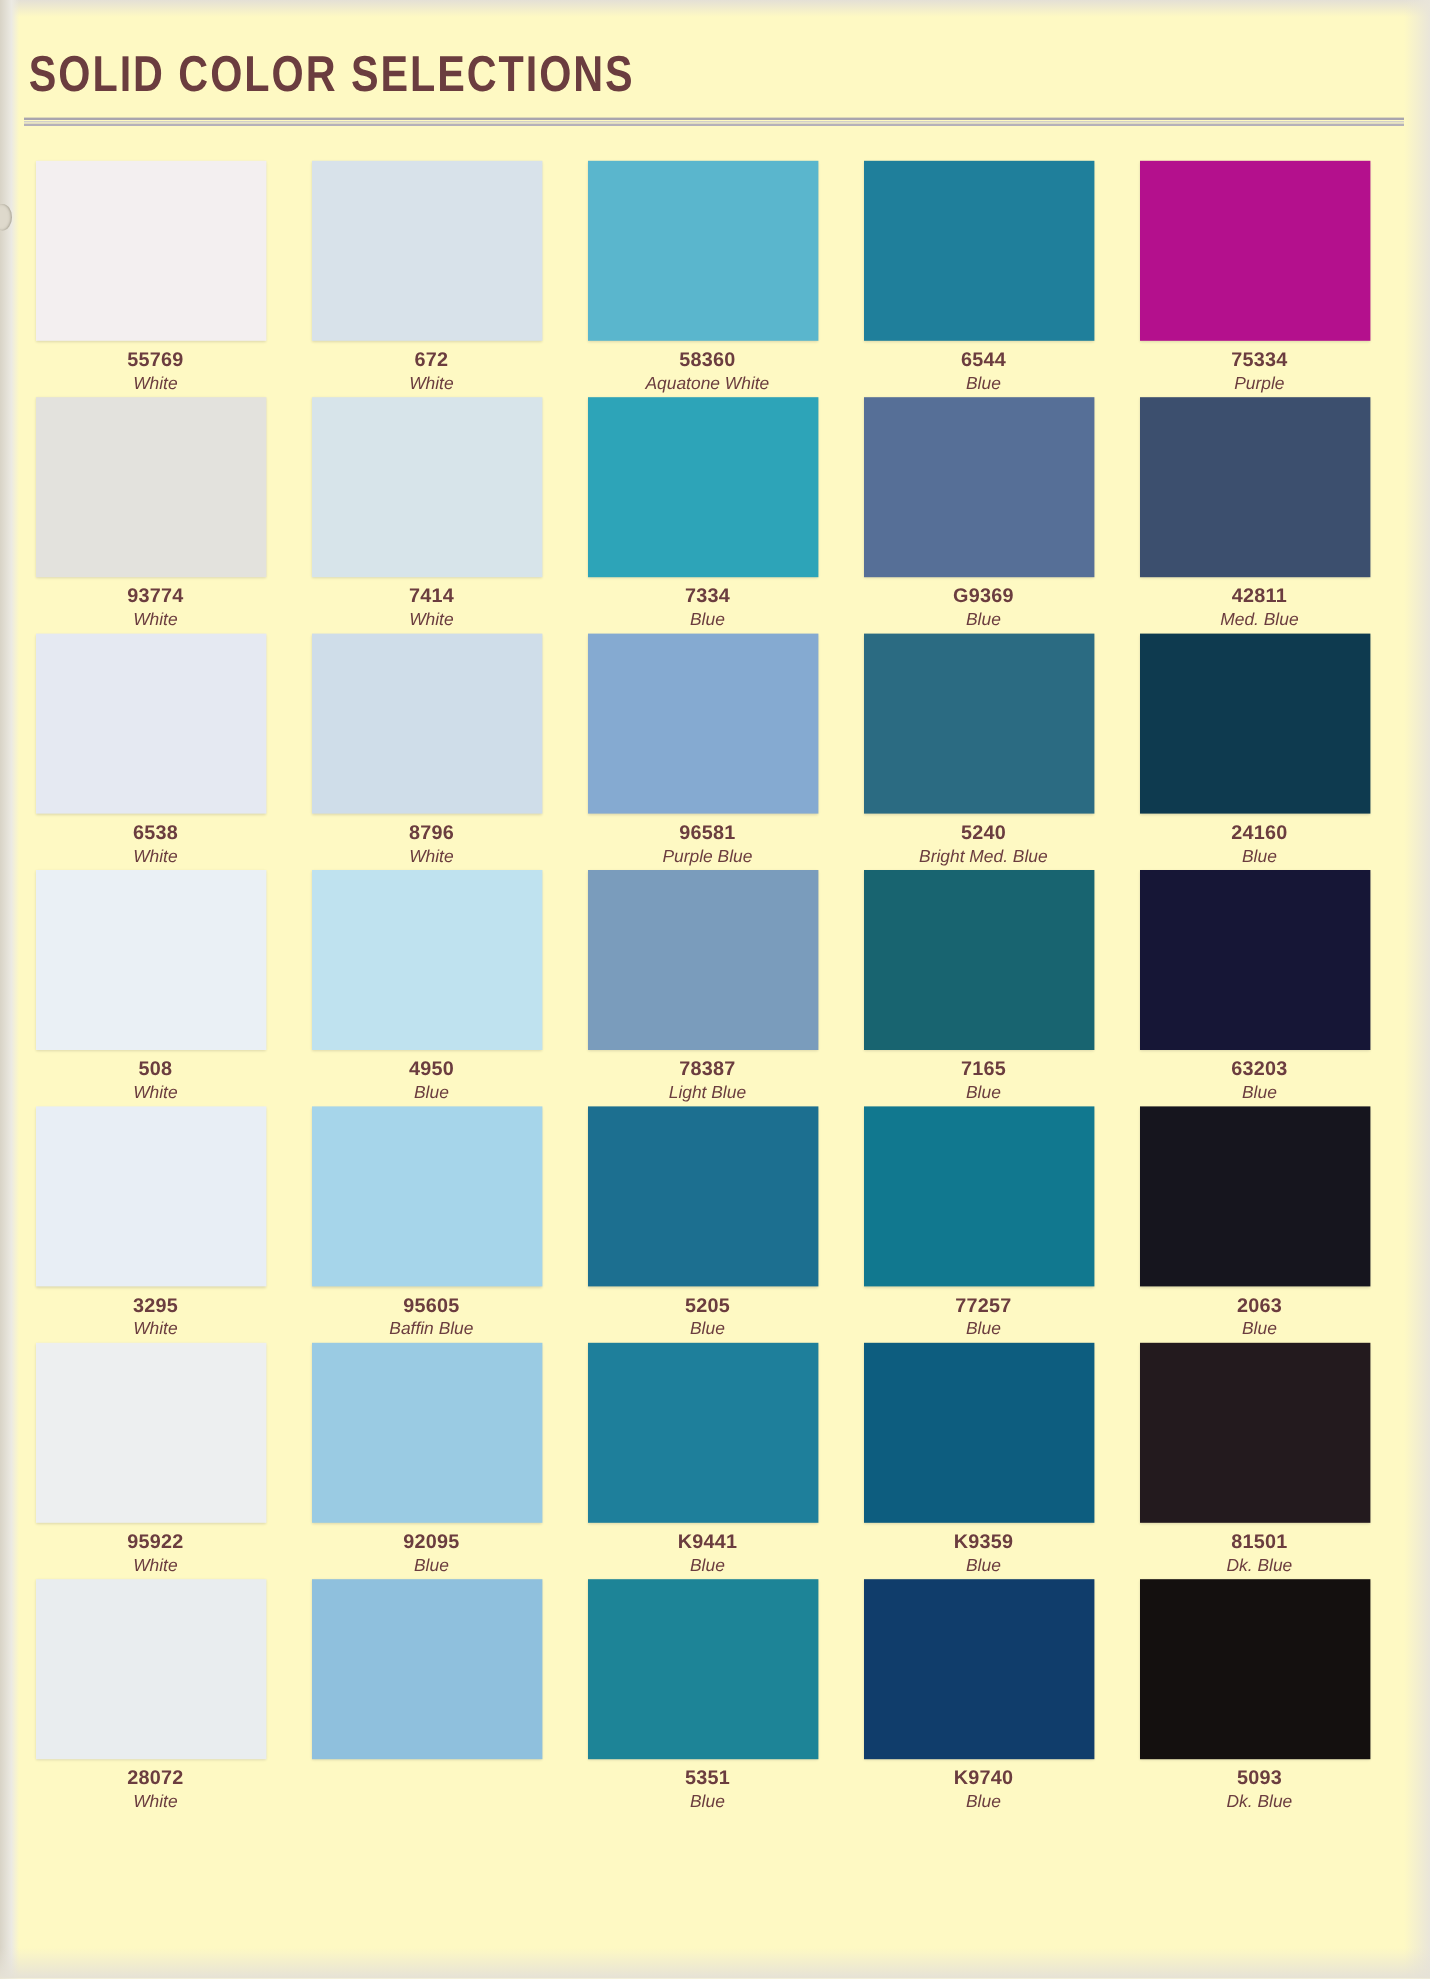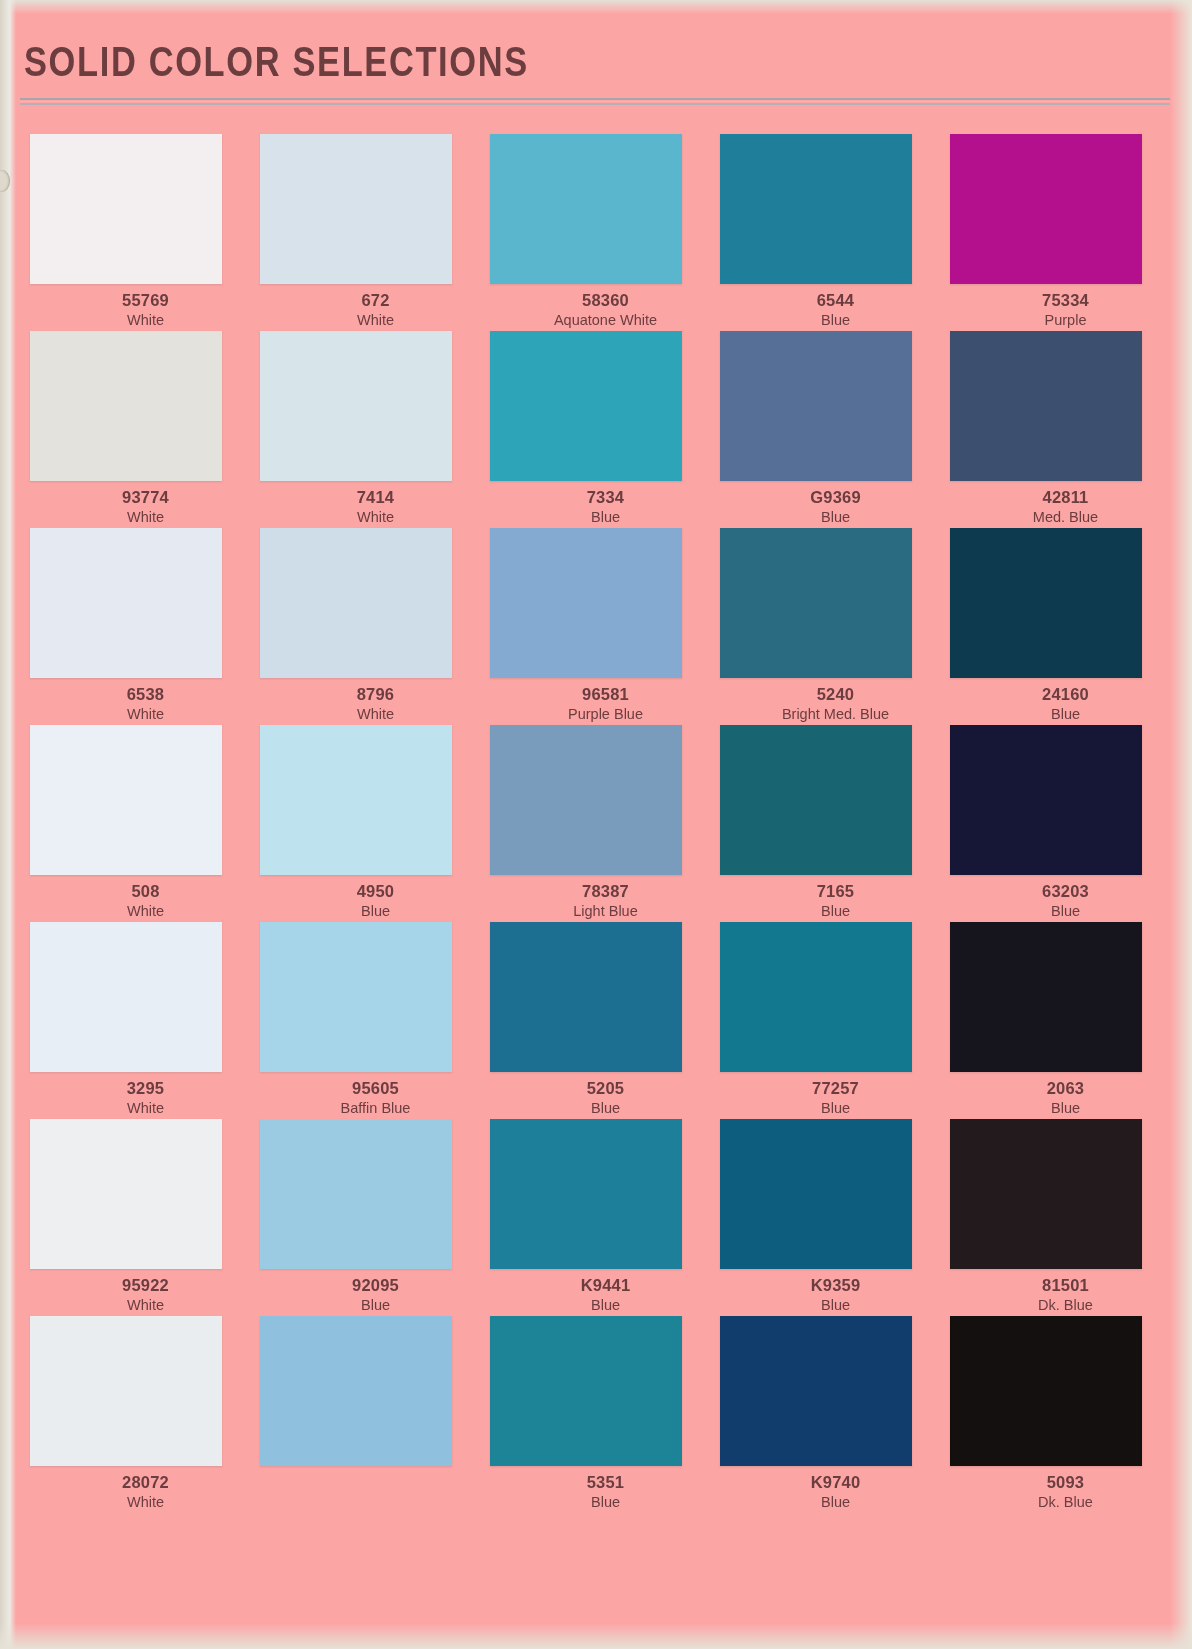--- a/index.html
+++ b/index.html
@@ -7,21 +7,21 @@
     padding: 0;
     background: #ffffff;
   }
   body {
     font-family: "Liberation Sans", sans-serif;
   }
   .page {
     position: relative;
     width: 1192px;
     height: 1649px;
-    background: #fca5a5;
+    background: #fef9c3;
     overflow: hidden;
   }
   
   .paper-edge-left {
     position: absolute;
     left: 0; top: 0;
     width: 16px; height: 1649px;
     background: linear-gradient(to right, #d8d3c6 0%, #eceae3 60%, rgba(245,243,238,0) 100%);
     pointer-events: none;
   }
@@ -145,37 +145,38 @@
   .swatch {
     position: absolute;
     left: 8px;
     top: 6px;
     width: 192px;
     height: 150px;
     box-shadow: 0 1px 2px rgba(80,75,65,0.18);
   }
   .caption {
     position: absolute;
-    left: 16px;
+    left: 0;
     top: 162px;
     width: 215px;
     text-align: center;
   }
   .code {
     font-size: 16.5px;
     font-weight: 700;
     color: #6b3d3f;
     line-height: 21px;
     letter-spacing: 0.2px;
   }
   .cname {
     font-size: 14.5px;
     font-weight: 400;
     color: #6b3d3f;
     line-height: 19px;
+    font-style: italic;
   }
 </style>
 </head>
 <body>
 
 <div class="page">
 
   <div class="paper-edge-top"></div>
   <div class="paper-edge-left"></div>
   <div class="paper-edge-right"></div>

